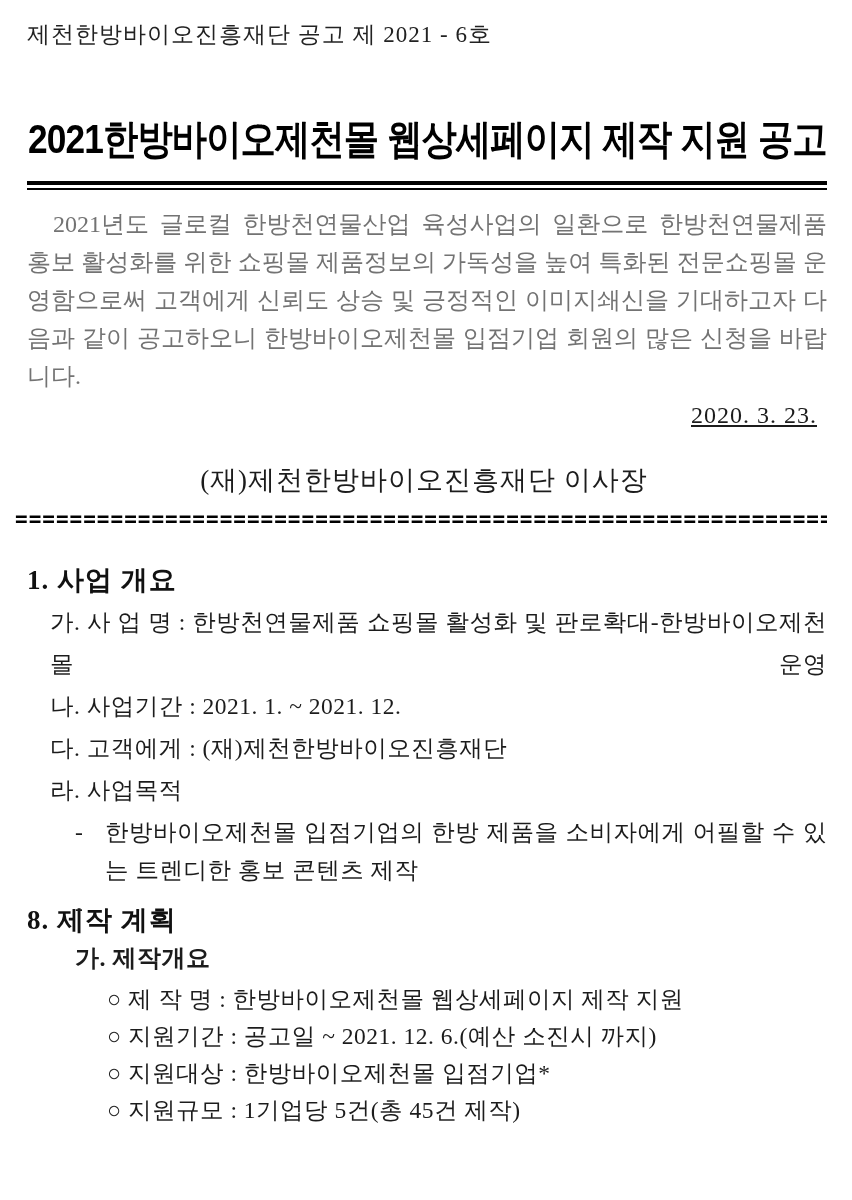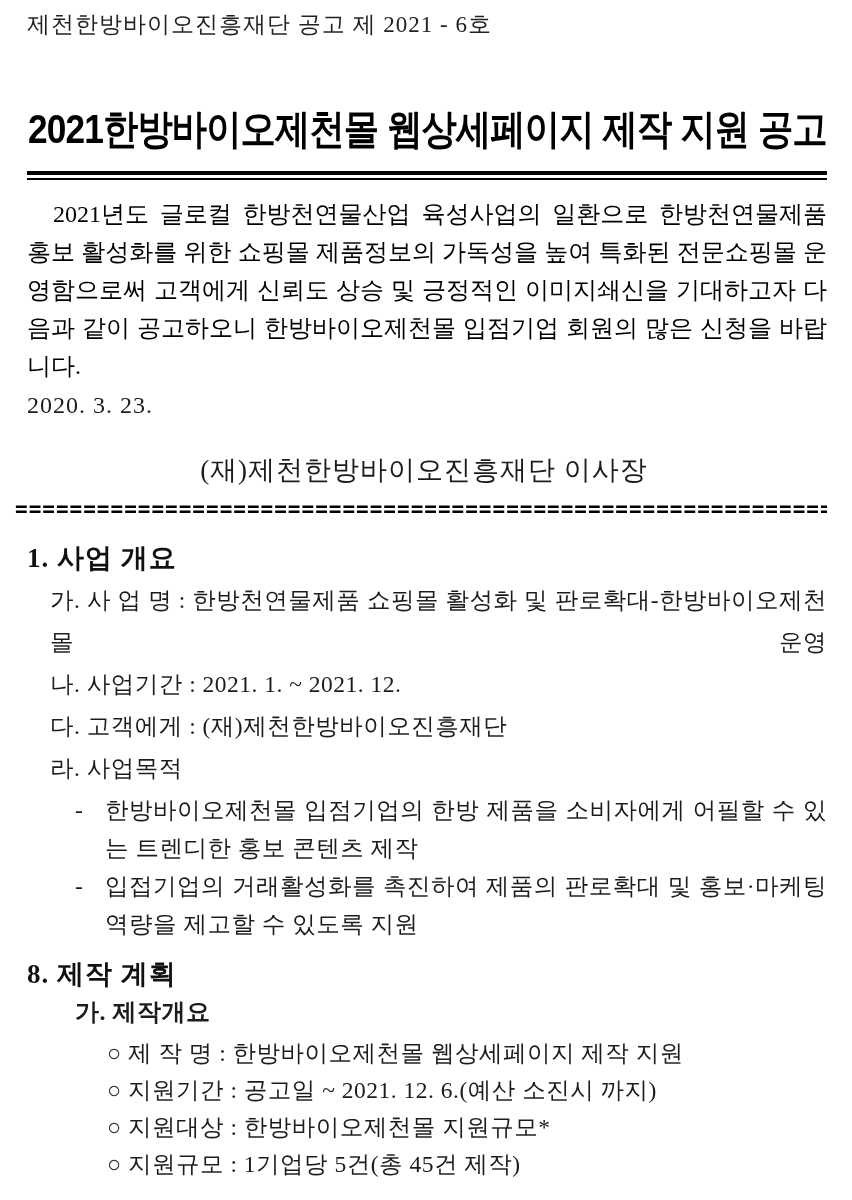--- a/index.html
+++ b/index.html
@@ -7,21 +7,21 @@
   body {
     width: 852px;
     height: 1200px;
     overflow: hidden;
     font-family: "Liberation Serif", "DejaVu Serif", serif;
     color: #1c1c1c;
   }
   .page {
     width: 852px;
     height: 1200px;
-    padding: 10px 25px 0 27px;
+    padding: 20px 25px 0 27px;
     background: #ffffff;
   }
   .doc-number {
     font-size: 23px;
     line-height: 30px;
     letter-spacing: 1px;
     color: #222;
   }
   .title-wrap {
     margin-top: 64px;
@@ -44,30 +44,31 @@
     border-top: 4px solid #000;
     border-bottom: 2px solid #000;
     height: 9px;
   }
   .intro {
     margin-top: 15px;
     font-size: 24px;
     line-height: 38px;
     text-align: justify;
     text-indent: 26px;
-    color: #000000;
+    color: #737373;
     word-break: break-all;
   }
   .date-line {
     margin-top: 3px;
     font-size: 24px;
     line-height: 34px;
-    text-align: left;
+    text-align: right;
     padding-right: 10px;
     letter-spacing: 1px;
+    text-decoration: underline;
   }
   .signer-line {
     margin-top: 31px;
     font-size: 27px;
     line-height: 34px;
     text-align: center;
     padding-right: 6px;
     letter-spacing: 1px;
   }
   .equals-divider {
@@ -76,21 +77,21 @@
     font-family: "DejaVu Sans Mono", "Liberation Mono", monospace;
     font-weight: bold;
     font-size: 21px;
     line-height: 21px;
     letter-spacing: 1px;
     white-space: nowrap;
     overflow: hidden;
     color: #000;
   }
   .section-heading {
-    margin-top: 21px;
+    margin-top: 33px;
     font-size: 27px;
     line-height: 34px;
     font-weight: bold;
     letter-spacing: 1px;
     color: #111;
   }
   .s1-items {
     margin-top: 4px;
     margin-left: 23px;
   }
@@ -173,28 +174,27 @@
     <div class="s1-item">라. 사업목적</div>
   </div>
 
   <div class="s1-bullets">
     <div class="s1-bullet">
       <span class="marker">-</span>
       <span>한방바이오제천몰 입점기업의 한방 제품을 소비자에게 어필할 수 있는 트렌디한 홍보 콘텐츠 제작</span>
     </div>
     <div class="s1-bullet">
       <span class="marker">-</span>
-      <span>입접기업의 거래활성화를 촉진하여 제품의 판로확대 및 홍보·마케팅 역량을 제고할 수 있도록 지원</span>
     </div>
   </div>
 
   <div class="section-heading section2-heading">8. 제작 계획</div>
 
   <div class="subheading">가. 제작개요</div>
 
   <div class="s2-items">
     <div class="s2-item">○ 제 작 명 : 한방바이오제천몰 웹상세페이지 제작 지원</div>
     <div class="s2-item">○ 지원기간 : 공고일 ~ 2021. 12. 6.(예산 소진시 까지)</div>
-    <div class="s2-item">○ 지원대상 : 한방바이오제천몰 지원규모*</div>
+    <div class="s2-item">○ 지원대상 : 한방바이오제천몰 입점기업*</div>
     <div class="s2-item">○ 지원규모 : 1기업당 5건(총 45건 제작)</div>
   </div>
 
 </div>
 
 </body></html>

